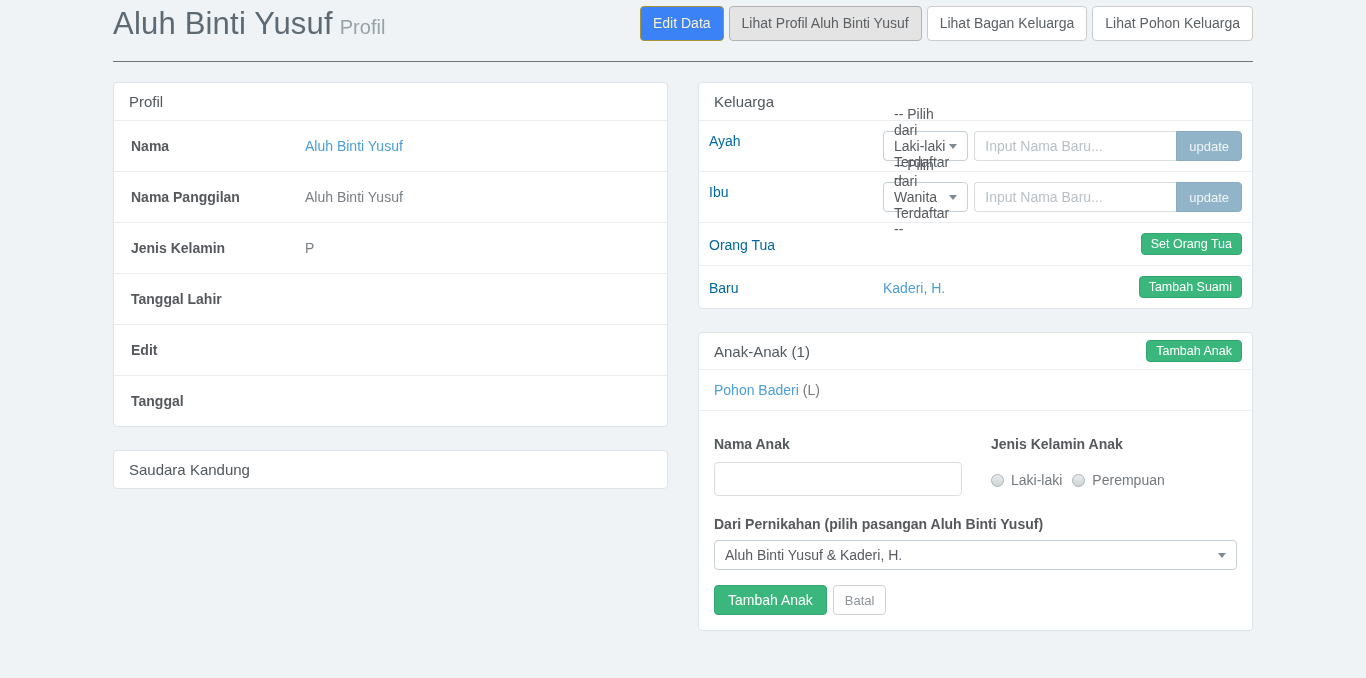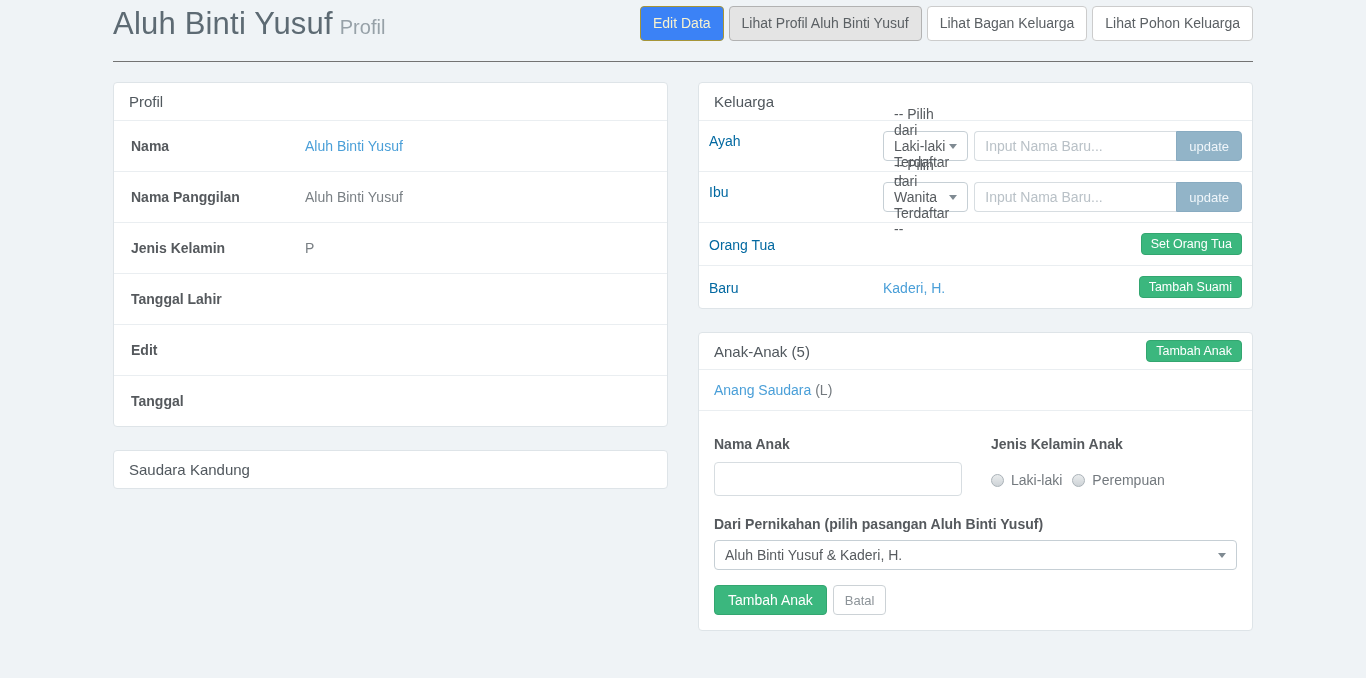--- a/index.html
+++ b/index.html
@@ -213,26 +213,26 @@
 
         <div class="k-row center">
           <div class="k-label">Baru</div>
           <div class="k-value"><a class="link">Kaderi, H.</a></div>
           <button class="btn-green-sm">Tambah Suami</button>
         </div>
       </div>
 
       <div class="panel">
         <div class="panel-header flex">
-          <span>Anak-Anak (5)</span>
+          <span>Anak-Anak (1)</span>
           <button class="btn-green-sm">Tambah Anak</button>
         </div>
 
         <div class="child-row">
-          <a class="link">Anang Saudara</a><span class="child-suffix"> (L)</span>
+          <a class="link">Pohon Baderi</a><span class="child-suffix"> (L)</span>
         </div>
 
         <div class="anak-form">
           <div class="form-row">
             <div class="form-col-left">
               <label class="form-label">Nama Anak</label>
               <input type="text" class="text-input" style="">
             </div>
             <div class="form-col-right">
               <label class="form-label">Jenis Kelamin Anak</label>

